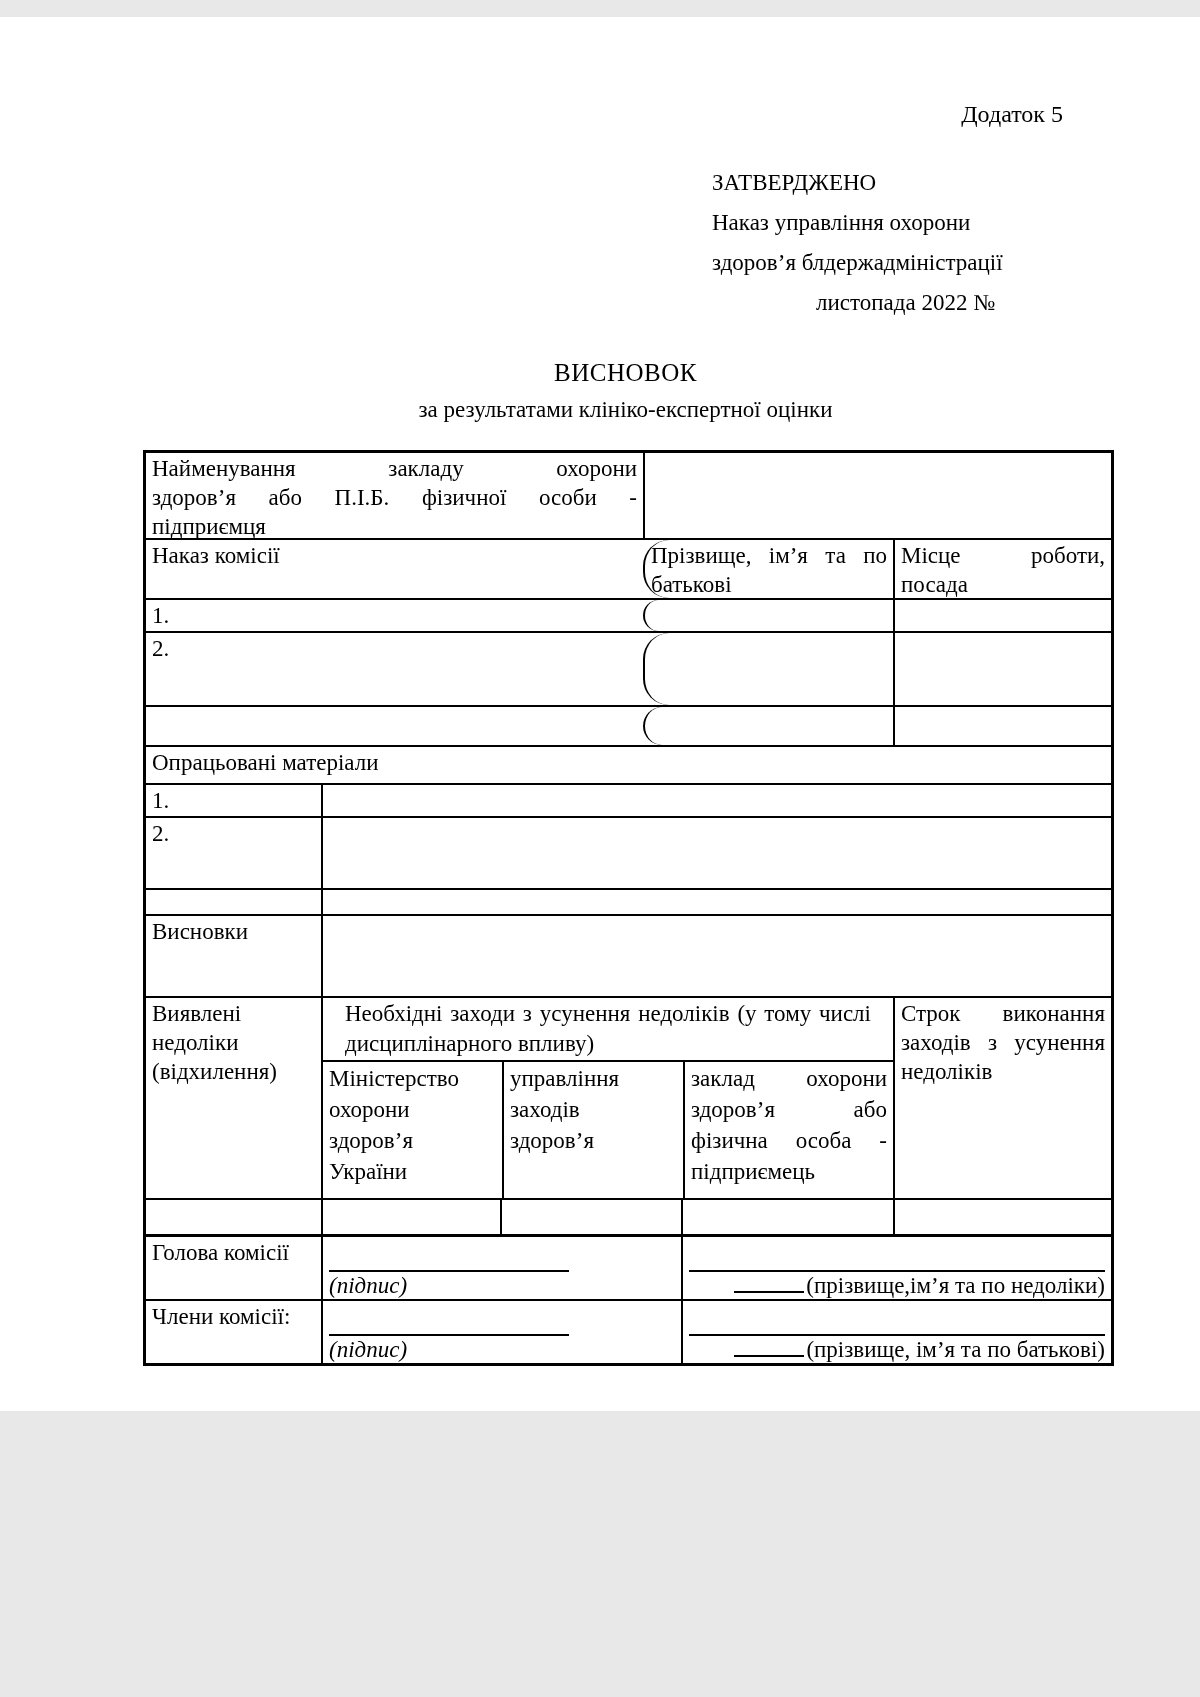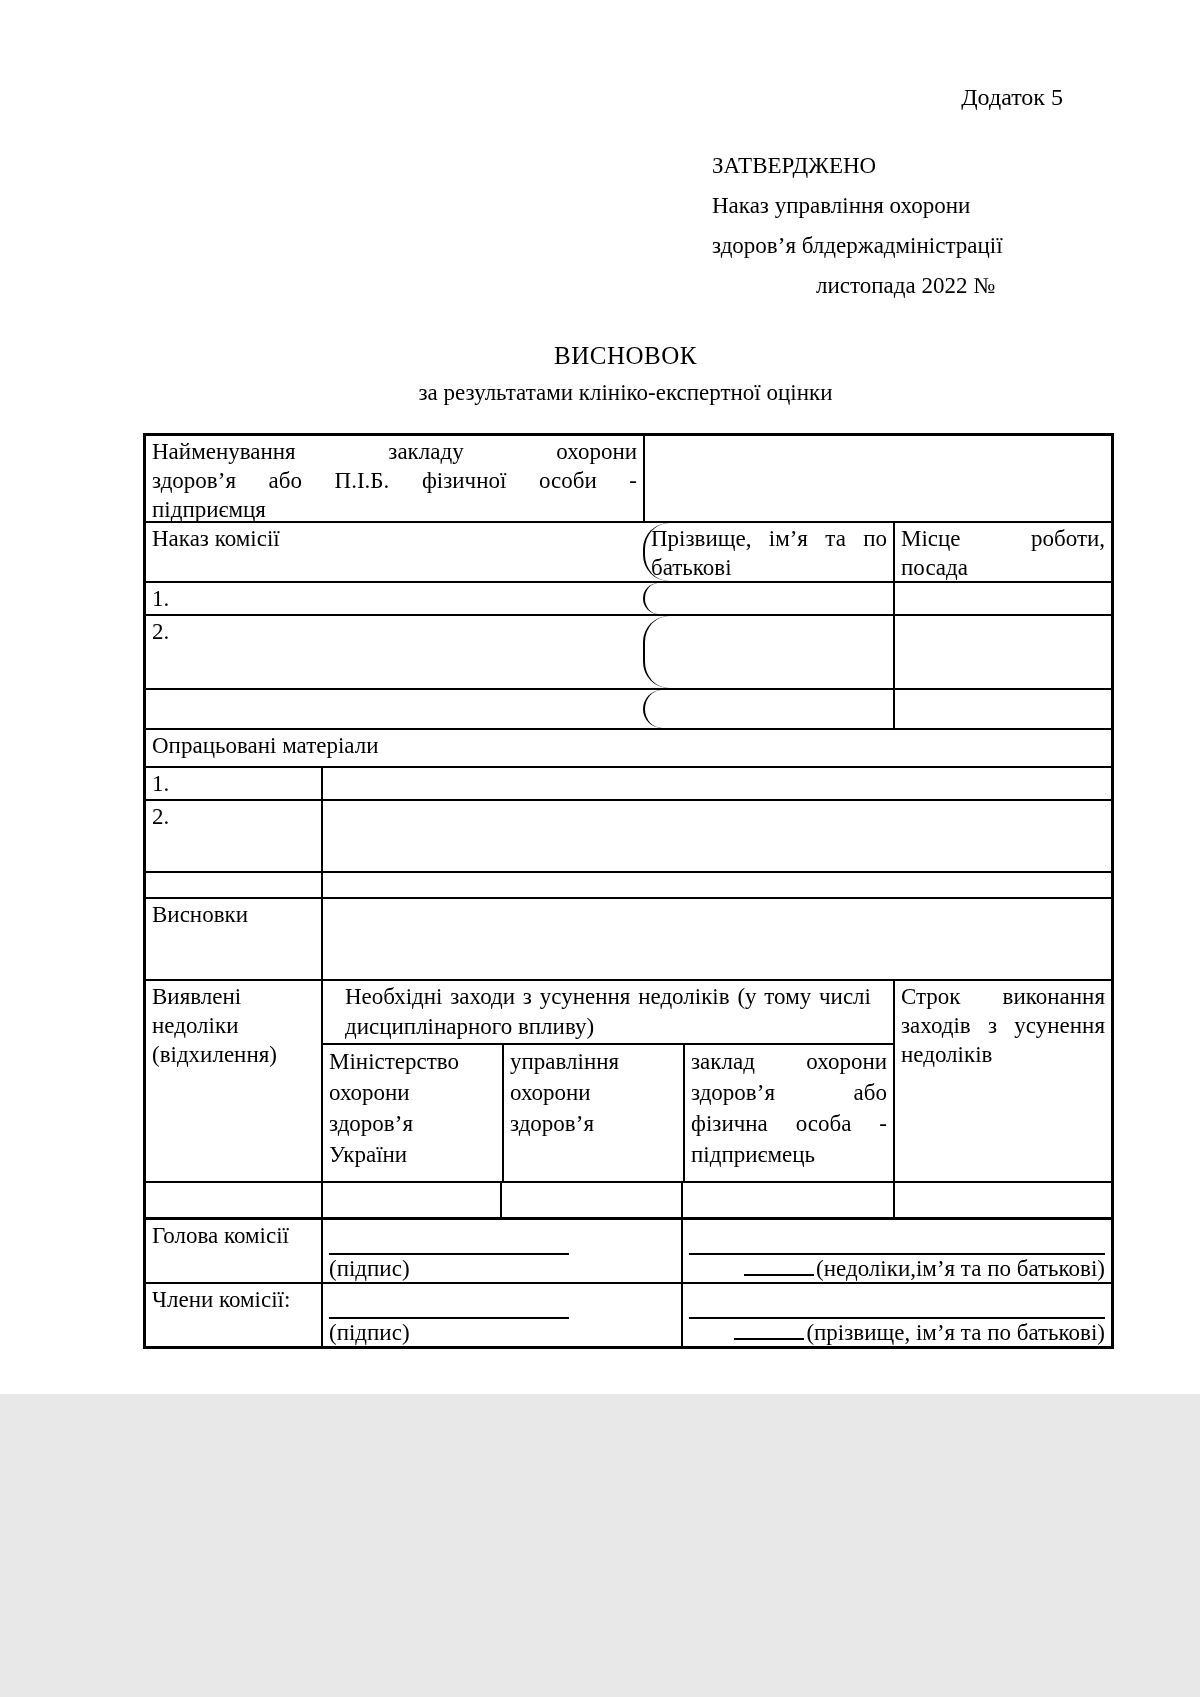--- a/index.html
+++ b/index.html
@@ -1,19 +1,19 @@
 <!DOCTYPE html>
 <html><head>
 <meta charset="utf-8">
 <style>
   html,body { margin:0; padding:0; background:#e8e8e8; }
   .doc {
     position:relative;
     width:1200px; height:1394px;
-    margin:0 auto;
+    margin:17px auto;
     background:#ffffff;
     font-family:"Liberation Serif","DejaVu Serif",serif;
     color:#000;
     overflow:hidden;
   }
   .appendix {
     position:absolute; top:84px; right:137px;
     font-size:24px;
   }
   .approved {
@@ -38,21 +38,21 @@
   .tr.bt3 { border-top-width:3px; }
   .td {
     border-left:2px solid #000;
     padding:1px 6px 11px 6px;
     box-sizing:border-box;
     font-size:23px; line-height:29px;
     overflow:hidden;
   }
   .td.nb { border-left:none; }
   .w175 { flex:0 0 175px; } .w497 { flex:0 0 497px; } .w250 { flex:0 0 250px;border-radius:26px; }
-  .w572 { flex:0 0 572px; } .w360 { flex:0 0 360px; }
+  .w572 { flex:0 0 572px; } .w360 { flex:0 0 360px;font-style:italic; }
   .w179 { flex:0 0 179px; } .w181 { flex:0 0 181px; }
   .grow { flex:1 1 auto; }
   .jst { text-align:justify; }
   .pre { white-space:pre-line; }
   .jall { white-space:pre-line; text-align:justify; text-align-last:justify; }
   .mid { display:flex; flex-direction:column; border-left:2px solid #000; box-sizing:border-box; }
   .mid .measures { padding:1px 22px; box-sizing:border-box; font-size:23px; line-height:30px; }
   .mid .subrow { flex:1 1 auto; display:flex; border-top:2px solid #000; }
   .mid .subrow .td { line-height:31px; }
   
@@ -145,21 +145,21 @@
     <div class="tr" style="height:200px">
       <div class="td nb w175 jst">Виявлені недоліки (відхилення)</div>
       <div class="mid w572">
         <div class="measures jst" style="height:72px">Необхідні заходи з усунення недоліків (у тому числі дисциплінарного впливу)</div>
         <div class="subrow">
           <div class="td nb w179 pre">Міністерство
 охорони
 здоров’я
 України</div>
           <div class="td w181 pre">управління
-охорони
+заходів
 здоров’я</div>
           <div class="td grow jall">заклад охорони
 здоров’я або
 фізична особа -
 підприємець</div>
         </div>
       </div>
       <div class="td grow jall">Строк виконання
 заходів з усунення
 недоліків</div>
@@ -178,21 +178,21 @@
       <div class="td w360">
         <div class="sigline1">
             <span class="sig-underline"></span>
           </div>
         <div class="caption">(підпис)</div>
       </div>
       <div class="td grow">
         <div class="sigline1">
             <span class="sig-underline full"></span>
           </div>
-        <div class="caption caption-right"><span class="stub"></span><span>(недоліки,ім’я та по батькові)</span></div>
+        <div class="caption caption-right"><span class="stub"></span><span>(прізвище,ім’я та по недоліки)</span></div>
       </div>
     </div>
 
     <div class="tr" style="height:62px">
       <div class="td nb w175">Члени комісії:</div>
       <div class="td w360">
         <div class="sigline1">
             <span class="sig-underline"></span>
           </div>
         <div class="caption">(підпис)</div>

